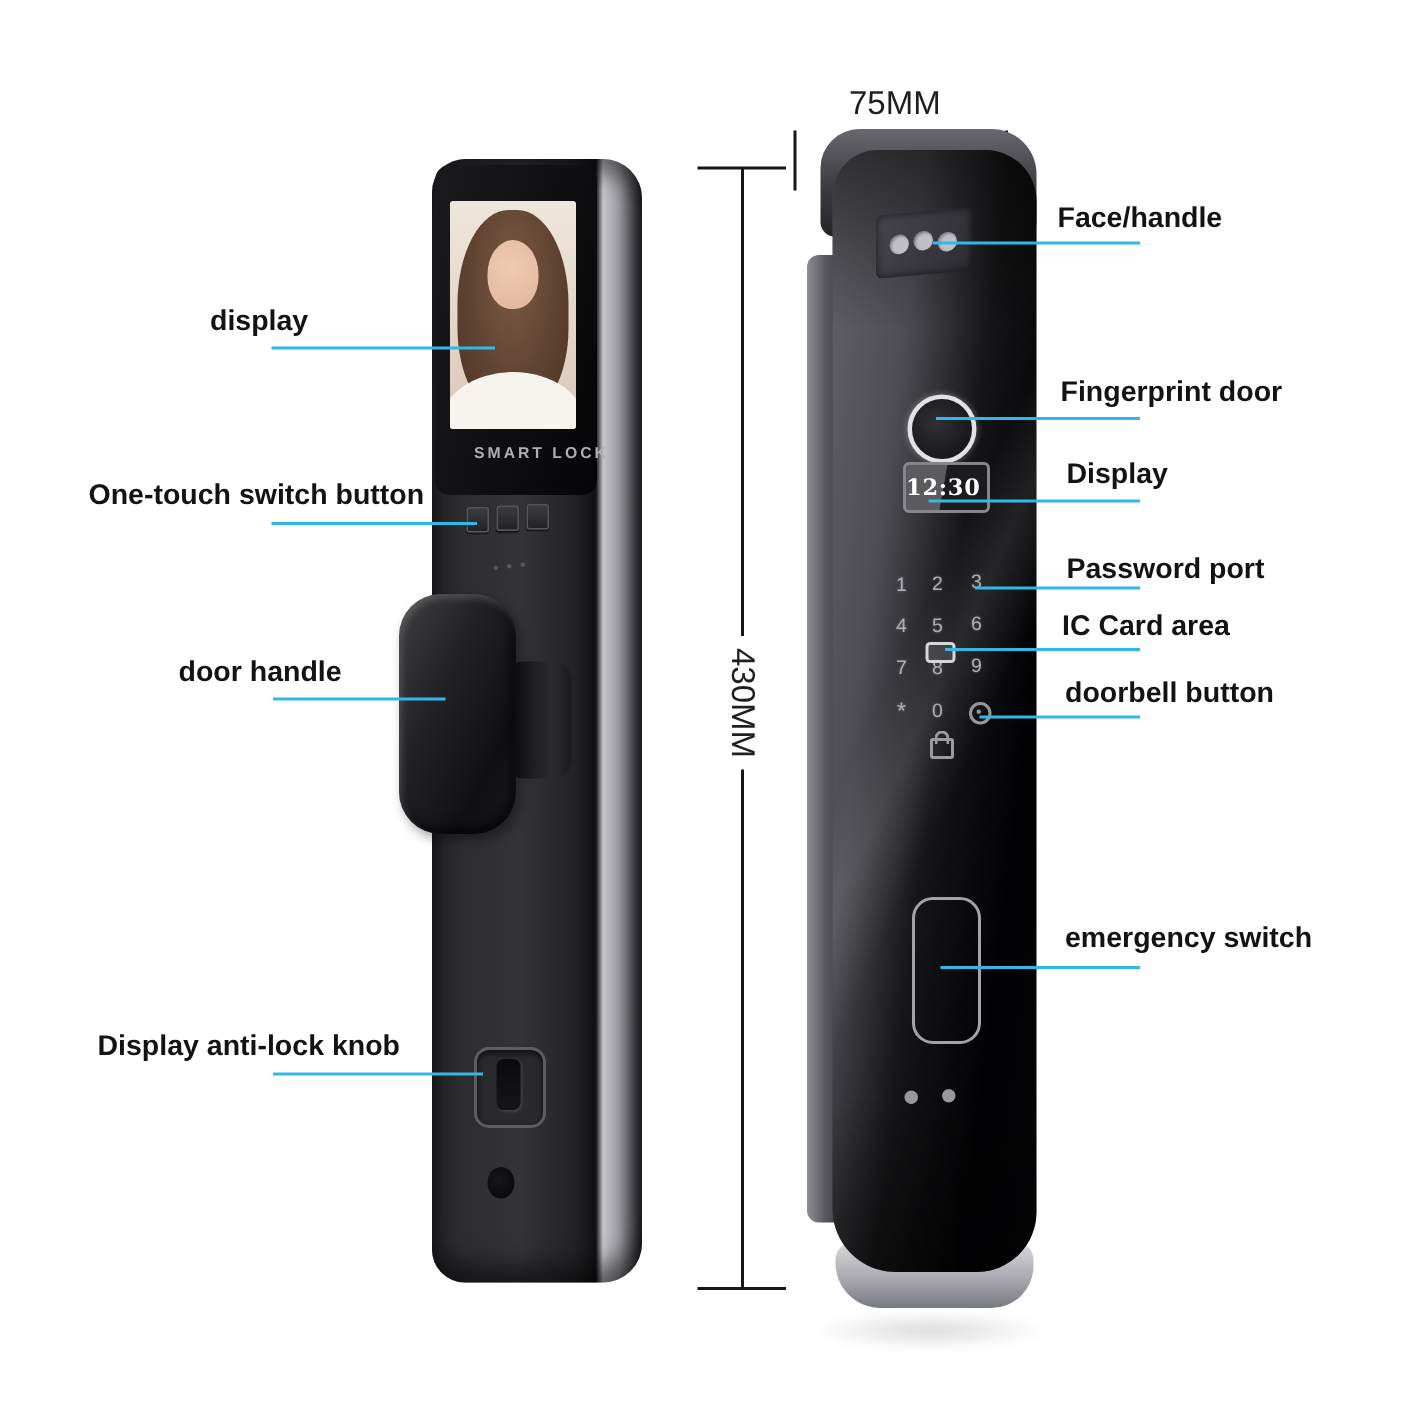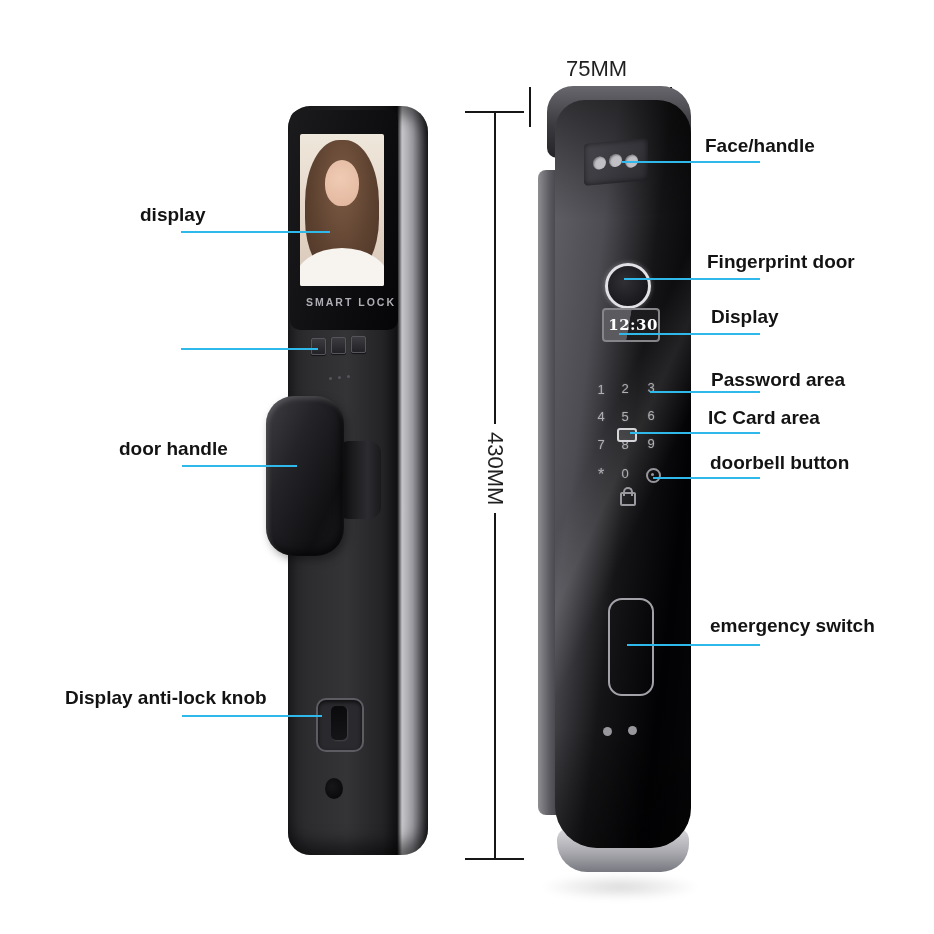--- a/index.html
+++ b/index.html
@@ -20,21 +20,21 @@
     background:linear-gradient(105deg,#1b1b1e,#050507);border-radius:10px;}
   .photo{position:absolute;left:10px;top:24px;width:84px;height:152px;overflow:hidden;border-radius:2px;
     background:linear-gradient(180deg,#efe7db 0%,#e2d3c5 60%,#d8c8ba 100%);}
   .photo .hair{position:absolute;left:5px;top:6px;width:74px;height:136px;
     background:radial-gradient(ellipse at 50% 35%,#7b5a43 0%,#5f4331 55%,#4c3426 100%);
     border-radius:46% 46% 42% 42%;}
   .photo .face{position:absolute;left:25px;top:26px;width:34px;height:46px;
     background:radial-gradient(circle at 45% 40%,#f0cbb4,#e0b49c);border-radius:50% 50% 46% 46%;}
   .photo .blouse{position:absolute;left:-6px;bottom:-4px;width:96px;height:42px;
     background:#f7f4f0;border-radius:55% 55% 0 0/90% 90% 0 0;}
-  .brand{position:absolute;left:7px;top:186px;width:100%;text-align:center;
+  .brand{position:absolute;left:17px;top:186px;width:100%;text-align:center;
     font-size:10.5px;font-weight:bold;letter-spacing:2px;color:#aeaeb4;}
   .touch-btn{position:absolute;width:13px;height:15px;background:linear-gradient(#3c3c40,#222226);
     border:1px solid #55555b;border-radius:2px;box-shadow:0 1px 1px rgba(0,0,0,.6);}
   .spk-dot{position:absolute;width:3px;height:3px;border-radius:50%;background:#55555b;}
   .handle-mount{position:absolute;left:337px;top:441px;width:44px;height:78px;border-radius:12px;
     background:linear-gradient(to right,#0c0c0e,#2c2c30 70%,#1a1a1d);}
   .handle{position:absolute;left:266px;top:396px;width:78px;height:160px;border-radius:28px;
     background:linear-gradient(115deg,#3e3e43 0%,#242428 35%,#101013 75%,#1a1a1e 100%);
     box-shadow:inset 2px 3px 5px rgba(255,255,255,.18), inset -3px -4px 8px rgba(0,0,0,.7), 3px 4px 8px rgba(0,0,0,.35);}
   .knob-outer{position:absolute;left:316px;top:698px;width:44px;height:50px;border-radius:10px;
@@ -61,21 +61,21 @@
     background:linear-gradient(120deg,#46464c,#2c2c31);transform:skewY(-5deg);
     box-shadow:inset 0 0 6px rgba(0,0,0,.6);}
   .lens{position:absolute;width:13px;height:13px;border-radius:50%;background:#bfbfc4;
     box-shadow:inset 1px 1px 2px rgba(0,0,0,.4);}
   .fp{position:absolute;left:605px;top:263px;width:40px;height:40px;border-radius:50%;
     border:3px solid #e2e2e6;background:radial-gradient(circle at 40% 40%,#2f2f34,#101013);
     box-shadow:0 0 5px rgba(255,255,255,.35);}
   .clock{position:absolute;left:602px;top:308px;width:54px;height:30px;border:2px solid #85858a;
     border-radius:4px;background:linear-gradient(100deg,#5b5b5f 46%,#1c1c1f 47%);
     color:#fff;font-family:"DejaVu Serif",serif;font-weight:bold;font-size:15px;
-    display:flex;align-items:center;justify-content:flex-end;letter-spacing:.5px;}
+    display:flex;align-items:center;justify-content:flex-start;letter-spacing:.5px;}
   .key{position:absolute;width:16px;text-align:center;font-size:13px;line-height:16px;
     color:#aeaeb4;text-shadow:0 0 2px rgba(255,255,255,.25);}
   .key.star{font-size:16px;}
   .ic-card{position:absolute;left:617px;top:428px;width:16px;height:10px;border:2px solid #d6d6da;
     border-radius:3px;background:rgba(255,255,255,.12);}
   .bell{position:absolute;left:646px;top:468px;width:11px;height:11px;border:2px solid #96969c;border-radius:50%;}
   .bell::after{content:"";position:absolute;left:3px;top:3px;width:3px;height:3px;border-radius:50%;background:#96969c;}
   .padlock{position:absolute;left:620px;top:492px;width:12px;height:10px;border:2px solid #9a9aa0;border-radius:2px;}
   .padlock::before{content:"";position:absolute;left:1px;top:-7px;width:6px;height:7px;
     border:2px solid #9a9aa0;border-bottom:none;border-radius:5px 5px 0 0;}
@@ -161,38 +161,39 @@
   <span class="bell"></span>
   <span class="padlock"></span>
 
   <div class="usb"></div>
   <div class="odot" style="left:603px;top:727px;"></div>
   <div class="odot" style="left:628px;top:726px;"></div>
 
   <span class="lbl" style="left:140px;top:204px;">display</span>
   <div class="cline" style="left: 181px; top: 231px; width: 149px; background: rgb(47, 185, 234);"></div>
 
+  <span class="lbl" style="left:59px;top:320px;">One-touch switch button</span>
   <div class="cline" style="left: 181px; top: 348px; width: 137px; background: rgb(47, 185, 234);"></div>
 
   <span class="lbl" style="left:119px;top:438px;">door handle</span>
   <div class="cline" style="left: 182px; top: 465px; width: 115px; background: rgb(47, 185, 234);"></div>
 
   <span class="lbl" style="left:65px;top:687px;">Display anti-lock knob</span>
   <div class="cline" style="left: 182px; top: 715px; width: 140px; background: rgb(47, 185, 234);"></div>
 
   <span class="lbl" style="left:705px;top:135px;">Face/handle</span>
   <div class="cline" style="left: 622px; top: 161px; width: 138px; background: rgb(47, 185, 234);"></div>
 
   <span class="lbl" style="left:707px;top:251px;">Fingerprint door</span>
   <div class="cline" style="left: 624px; top: 278px; width: 136px; background: rgb(47, 185, 234);"></div>
 
   <span class="lbl" style="left:711px;top:306px;">Display</span>
   <div class="cline" style="left: 619px; top: 333px; width: 141px; background: rgb(47, 185, 234);"></div>
 
-  <span class="lbl" style="left:711px;top:369px;">Password area</span>
+  <span class="lbl" style="left:711px;top:369px;">Password port</span>
   <div class="cline" style="left: 650px; top: 391px; width: 110px; background: rgb(47, 185, 234);"></div>
 
   <span class="lbl" style="left:708px;top:407px;">IC Card area</span>
   <div class="cline" style="left: 630px; top: 432px; width: 130px; background: rgb(47, 185, 234);"></div>
 
   <span class="lbl" style="left:710px;top:452px;">doorbell button</span>
   <div class="cline" style="left: 653px; top: 477px; width: 107px; background: rgb(47, 185, 234);"></div>
 
   <span class="lbl" style="left:710px;top:615px;">emergency switch</span>
   <div class="cline" style="left: 627px; top: 644px; width: 133px; background: rgb(47, 185, 234);"></div>

